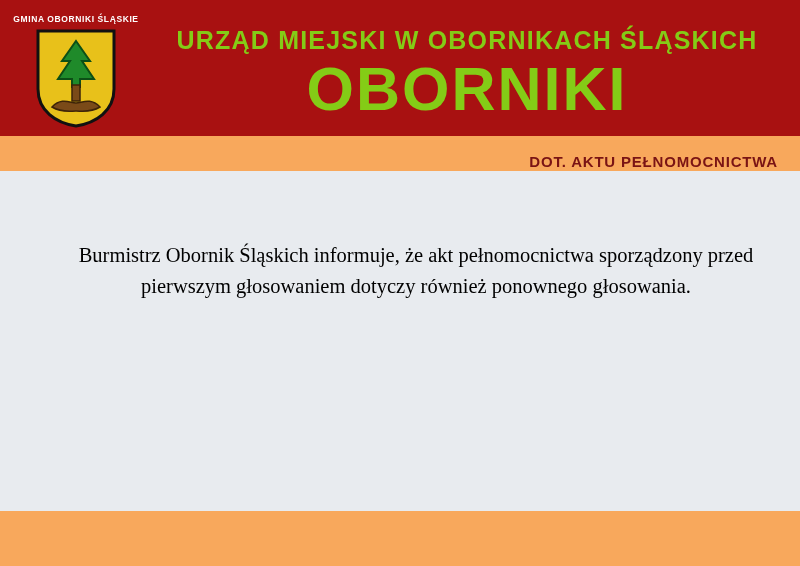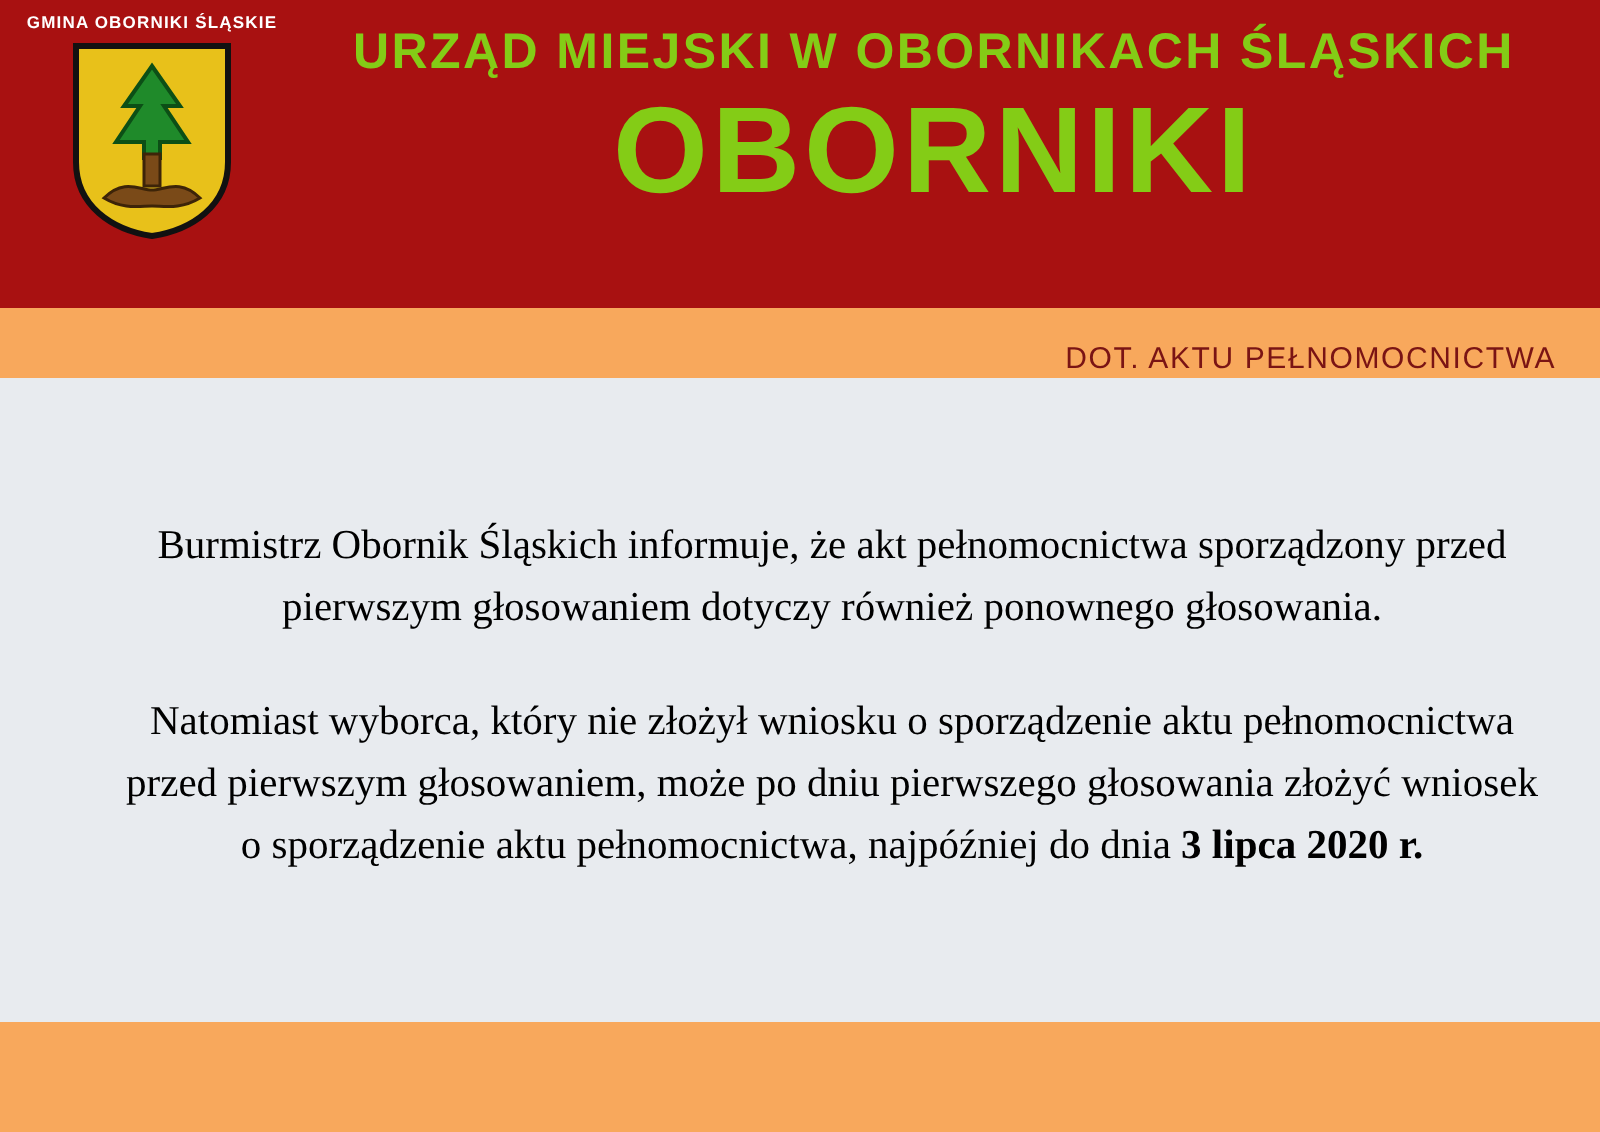--- a/index.html
+++ b/index.html
@@ -17,24 +17,24 @@
   .poster {
     position: relative;
     width: 800px;
     height: 566px;
     background: #e8ebef;
   }
 
   
   .header {
     position: relative;
-    height: 154px;
+    height: 136px;
     background: #a81111;
     display: flex;
-    align-items: flex-start;
+    align-items: center;
   }
 
   .crest-wrap {
     width: 152px;
     flex: 0 0 152px;
     padding-top: 6px;
     display: flex;
     flex-direction: column;
     align-items: center;
   }
@@ -83,21 +83,21 @@
     background: #f8a85c;
     display: flex;
     align-items: center;
     justify-content: flex-end;
     padding-right: 22px;
     box-sizing: border-box;
   }
 
   .subbar-text {
     color: #7a1414;
-    font-weight: normal;
+    font-weight: bold;
     font-size: 15px;
     letter-spacing: 0.8px;
     margin-top: 16px;
   }
 
   
   .content {
     height: 408px;
     background: #e8ebef;
     box-sizing: border-box;
@@ -155,17 +155,16 @@
       <div class="header-line2">OBORNIKI</div>
     </div>
   </div>
 
   <div class="subbar">
     <span class="subbar-text">DOT. AKTU PEŁNOMOCNICTWA</span>
   </div>
 
   <div class="content">
     <p class="para">Burmistrz Obornik Śląskich informuje, że akt pełnomocnictwa sporządzony przed pierwszym głosowaniem dotyczy również ponownego głosowania.</p>
-    <p class="para"><span>Natomiast wyborca, który nie złożył wniosku o sporządzenie aktu pełnomocnictwa przed pierwszym głosowaniem, może po dniu pierwszego głosowania złożyć wniosek o sporządzenie aktu pełnomocnictwa, najpóźniej do dnia </span><b>3 lipca 2020 r.</b></p>
   </div>
 
   <div class="footer"></div>
 </div>
 
 </body></html>

